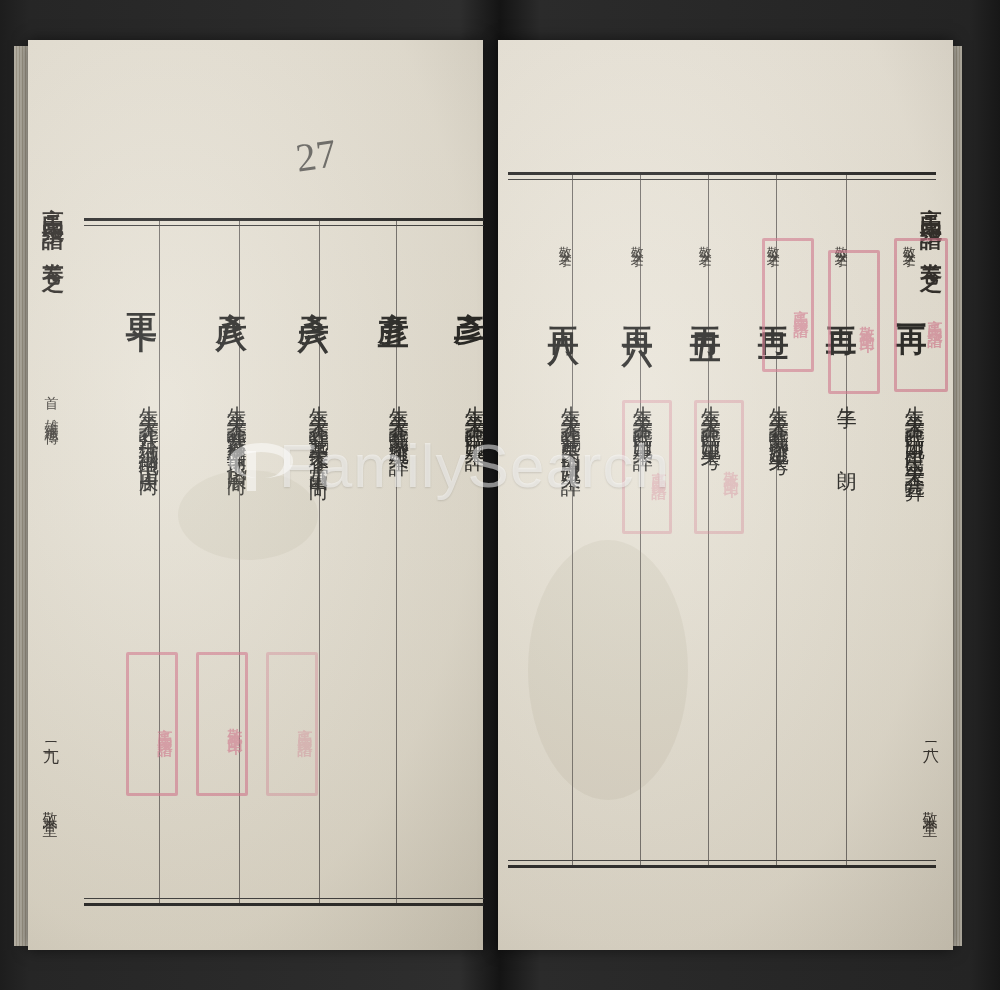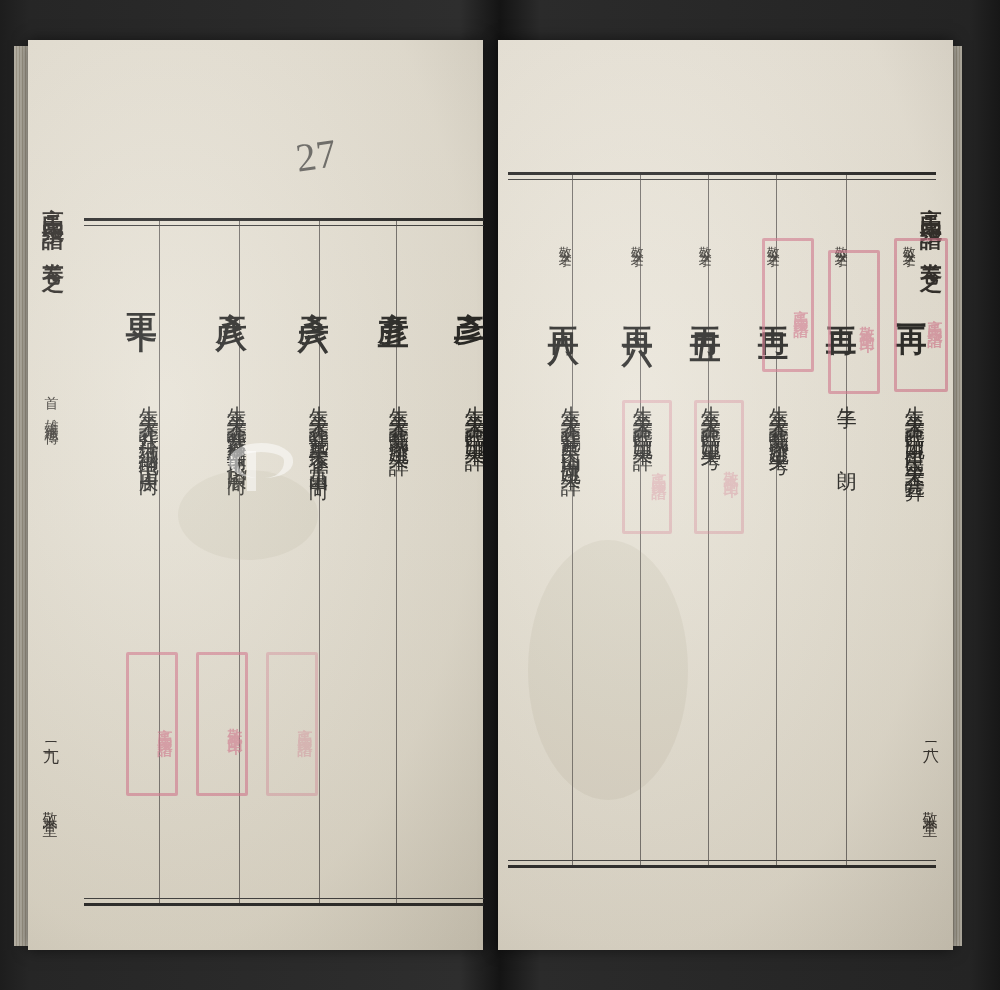--- a/index.html
+++ b/index.html
@@ -168,14 +168,14 @@
 
     <div class="seal" style="left:264px;top:198px;width:40px;height:120px;">高氏家譜</div>
     <div class="seal" style="left:330px;top:210px;width:40px;height:130px;">敬本堂印</div>
     <div class="seal" style="left:396px;top:198px;width:42px;height:140px;">高氏宗譜</div>
     <div class="seal faint" style="left:124px;top:360px;width:38px;height:120px;">高氏家譜</div>
     <div class="seal faint" style="left:196px;top:360px;width:38px;height:120px;">敬本堂印</div>
 
     <div class="stain" style="left:30px;top:500px;width:160px;height:260px;background:rgba(140,125,95,.10);"></div>
   </div>
 
-  <div class="wm"><span class="tree"></span></div>
+  <div class="wm"><span class="tree"></span><span>FamilySearch</span></div>
 </div>
 
 </body></html>

